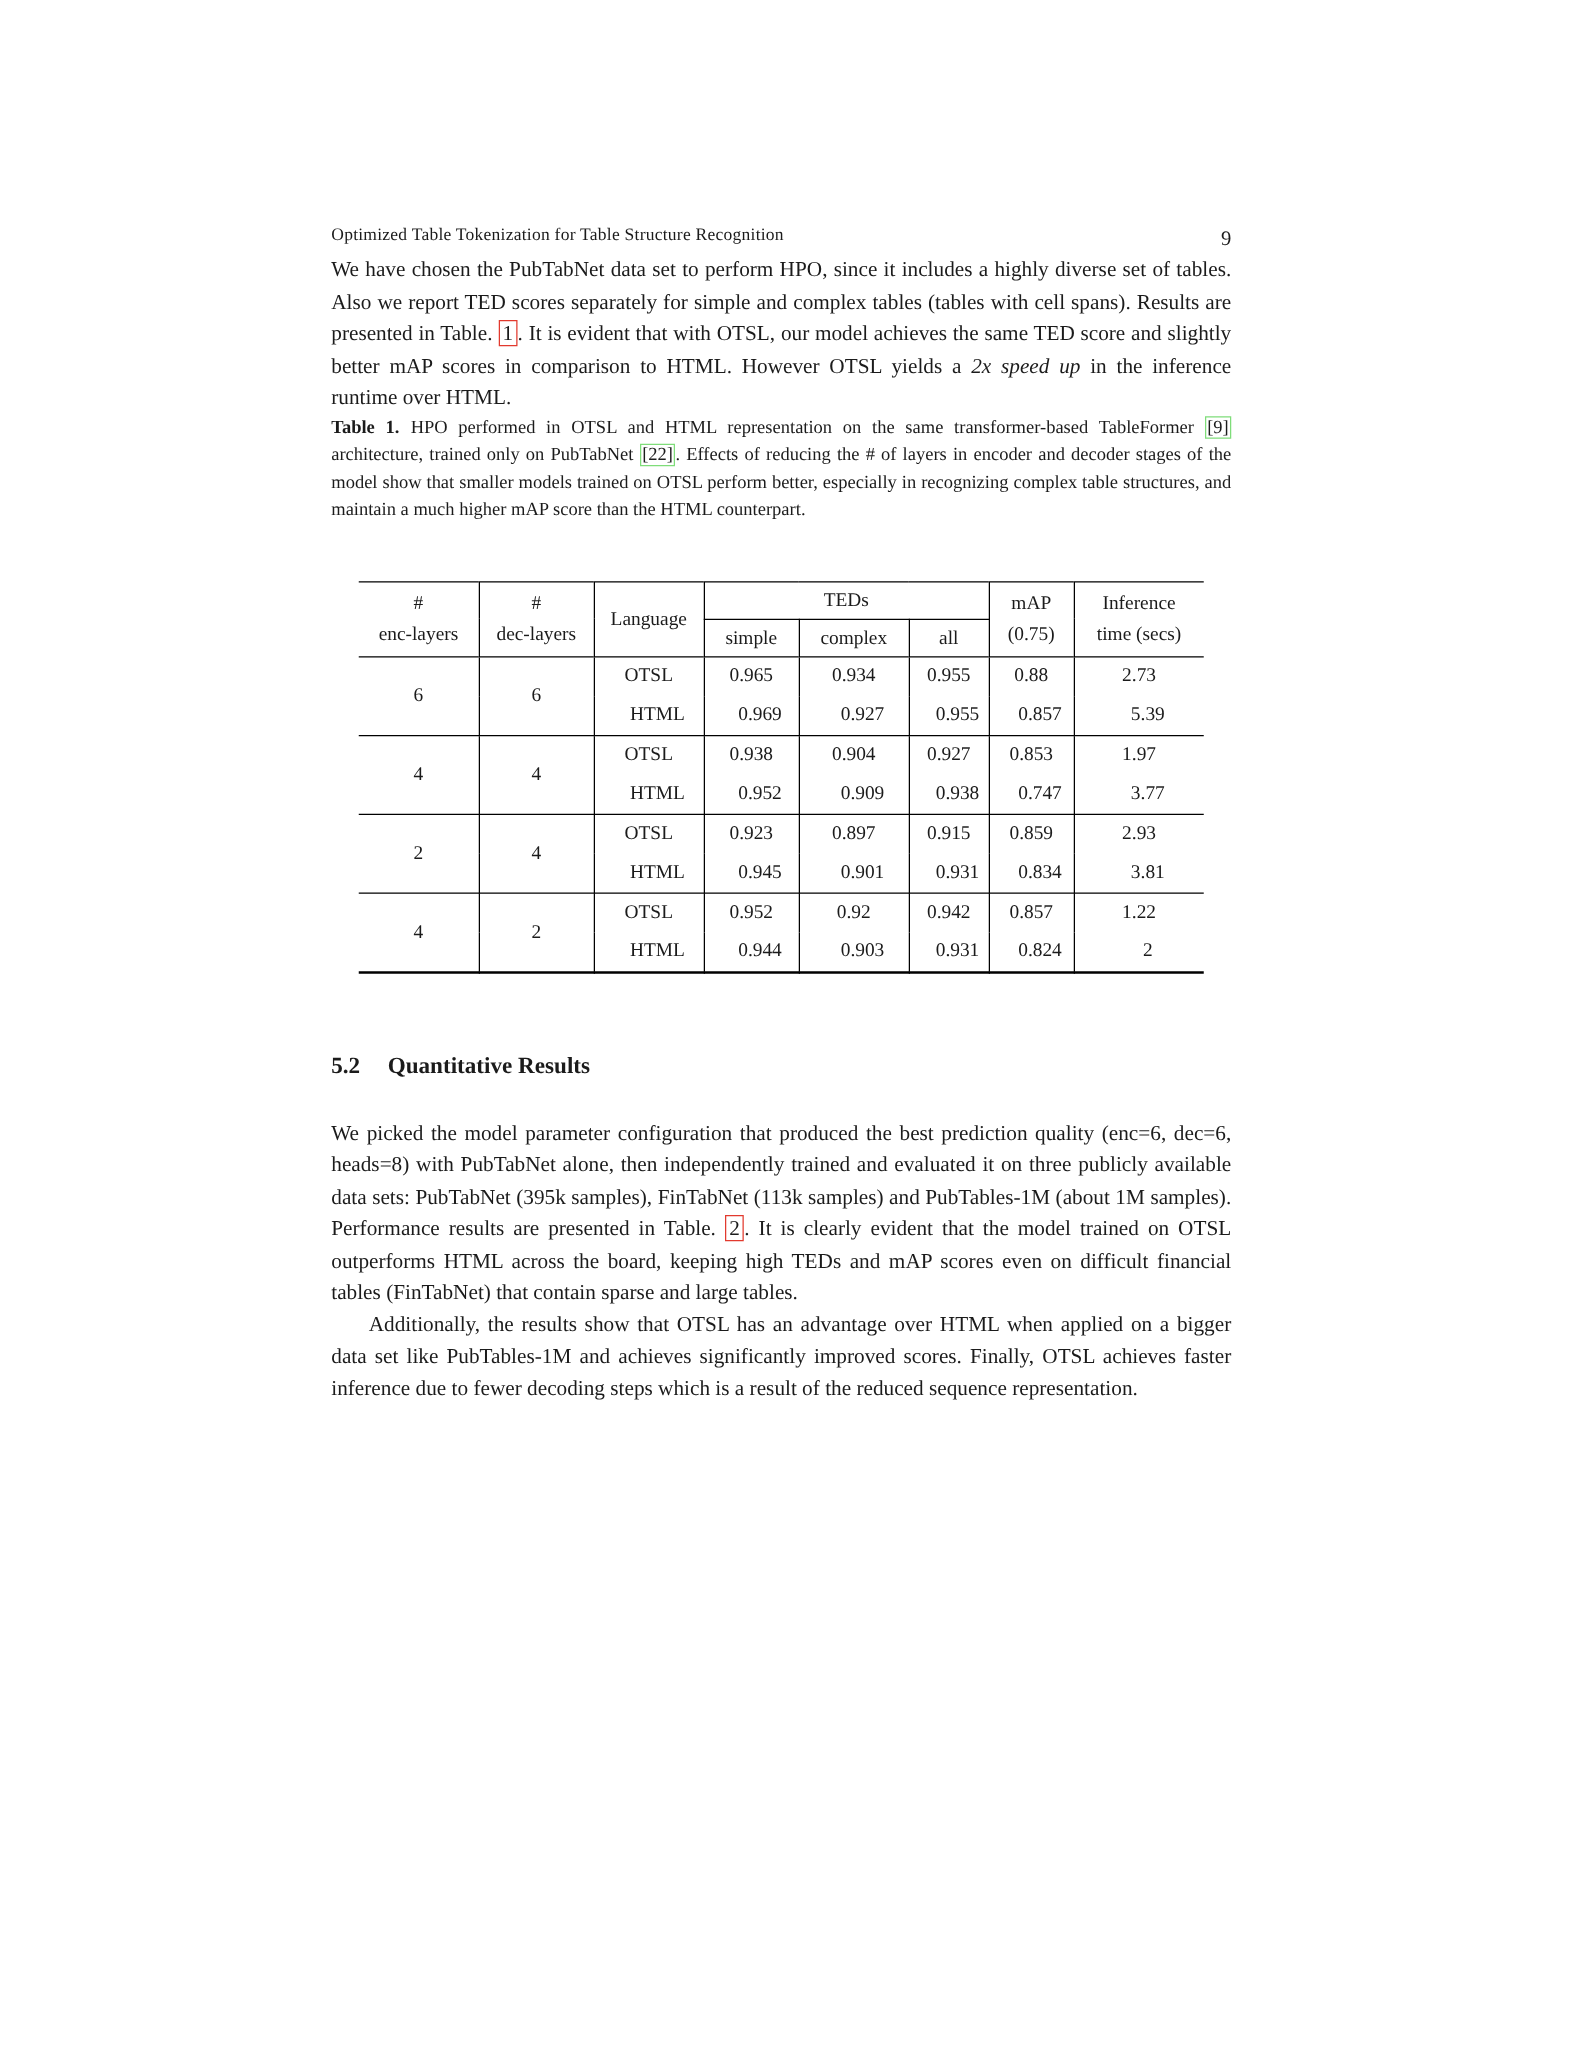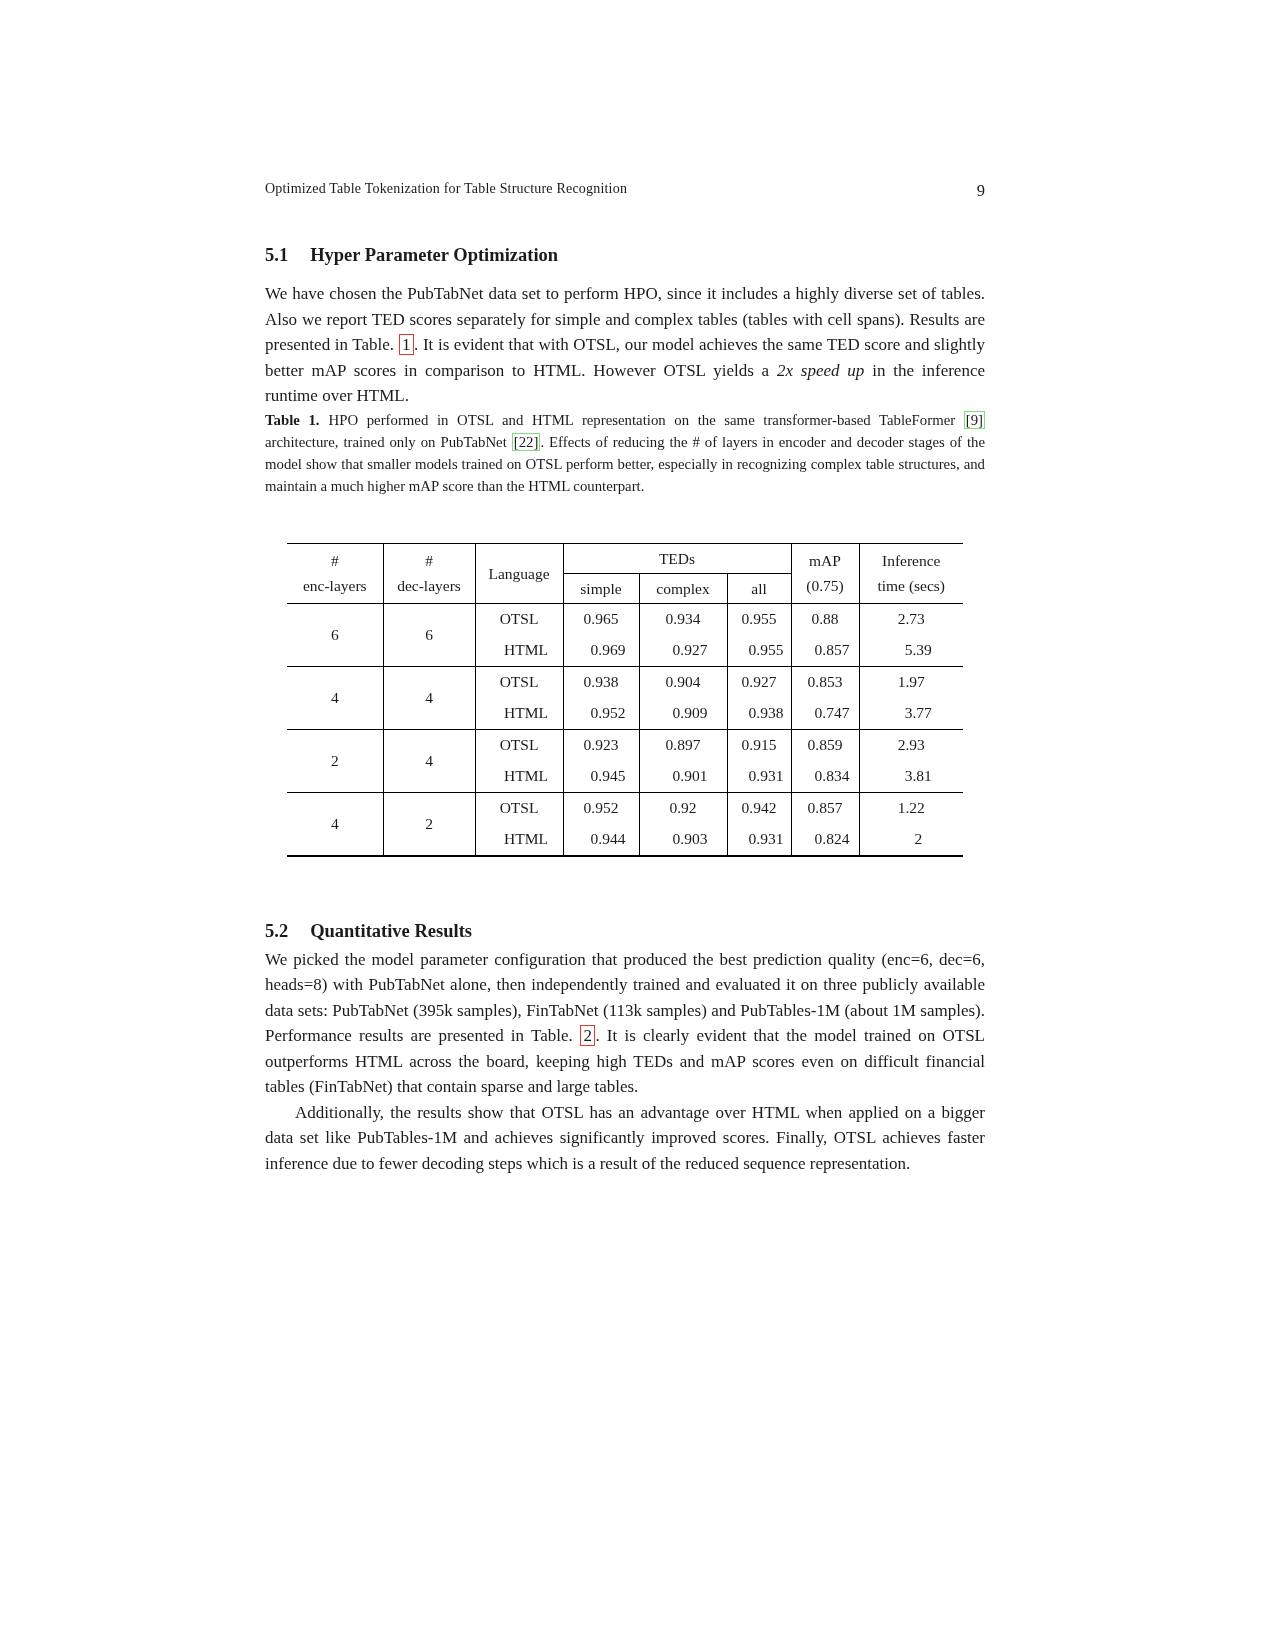--- a/index.html
+++ b/index.html
@@ -23,21 +23,21 @@
   .p-intro { margin-top:30px; }
   .p-indent { text-indent:30px; }
 
   
   .sec-heading {
     font-size:18.5px; font-weight:bold; margin:0;
     font-family:"Liberation Serif","DejaVu Serif",serif;
   }
   .sec-heading .sec-num { margin-right:22px; }
   .h-51 { margin-top:42px; margin-bottom:15px; }
-  .h-52 { margin-top:64px; margin-bottom:5px; }
+  .h-52 { margin-top:64px; margin-bottom:30px; }
 
   
   .caption {
     font-size:14.8px; line-height:22px; text-align:justify;
   }
   .caption .seg-bold { margin-right:9px; }
 
   
   .seg-italic { font-style:italic; }
   .seg-bold { font-weight:bold; }
@@ -71,23 +71,20 @@
 <body>
 
 <div class="page-col">
 
   <header class="running-head">
     <div class="rh-title">Optimized Table Tokenization for Table Structure Recognition</div>
     <div class="rh-page">9</div>
   </header>
 
 
-  <h2 class="sec-heading h-51">
-    <span class="sec-num">5.1</span><span>Hyper Parameter Optimization</span>
-  </h2>
 
   <p class="body-text"><span class="seg-text">We have chosen the PubTabNet data set to perform HPO, since it includes a highly diverse set of tables. Also we report TED scores separately for simple and complex tables (tables with cell spans). Results are presented in Table. </span><span class="seg-refbox">1</span><span class="seg-text">. It is evident that with OTSL, our model achieves the same TED score and slightly better mAP scores in comparison to HTML. However OTSL yields a </span><span class="seg-italic">2x speed up</span><span class="seg-text"> in the inference runtime over HTML.</span></p>
 
   <div class="caption"><span class="seg-bold">Table 1.</span><span class="seg-text">HPO performed in OTSL and HTML representation on the same transformer-based TableFormer </span><span class="seg-citebox">[9]</span><span class="seg-text"> architecture, trained only on PubTabNet </span><span class="seg-citebox">[22]</span><span class="seg-text">. Effects of reducing the # of layers in encoder and decoder stages of the model show that smaller models trained on OTSL perform better, especially in recognizing complex table structures, and maintain a much higher mAP score than the HTML counterpart.</span></div>
 
   <table class="results">
     <colgroup>
       <col class="c-enc">
         <col class="c-dec">
         <col class="c-lang">

